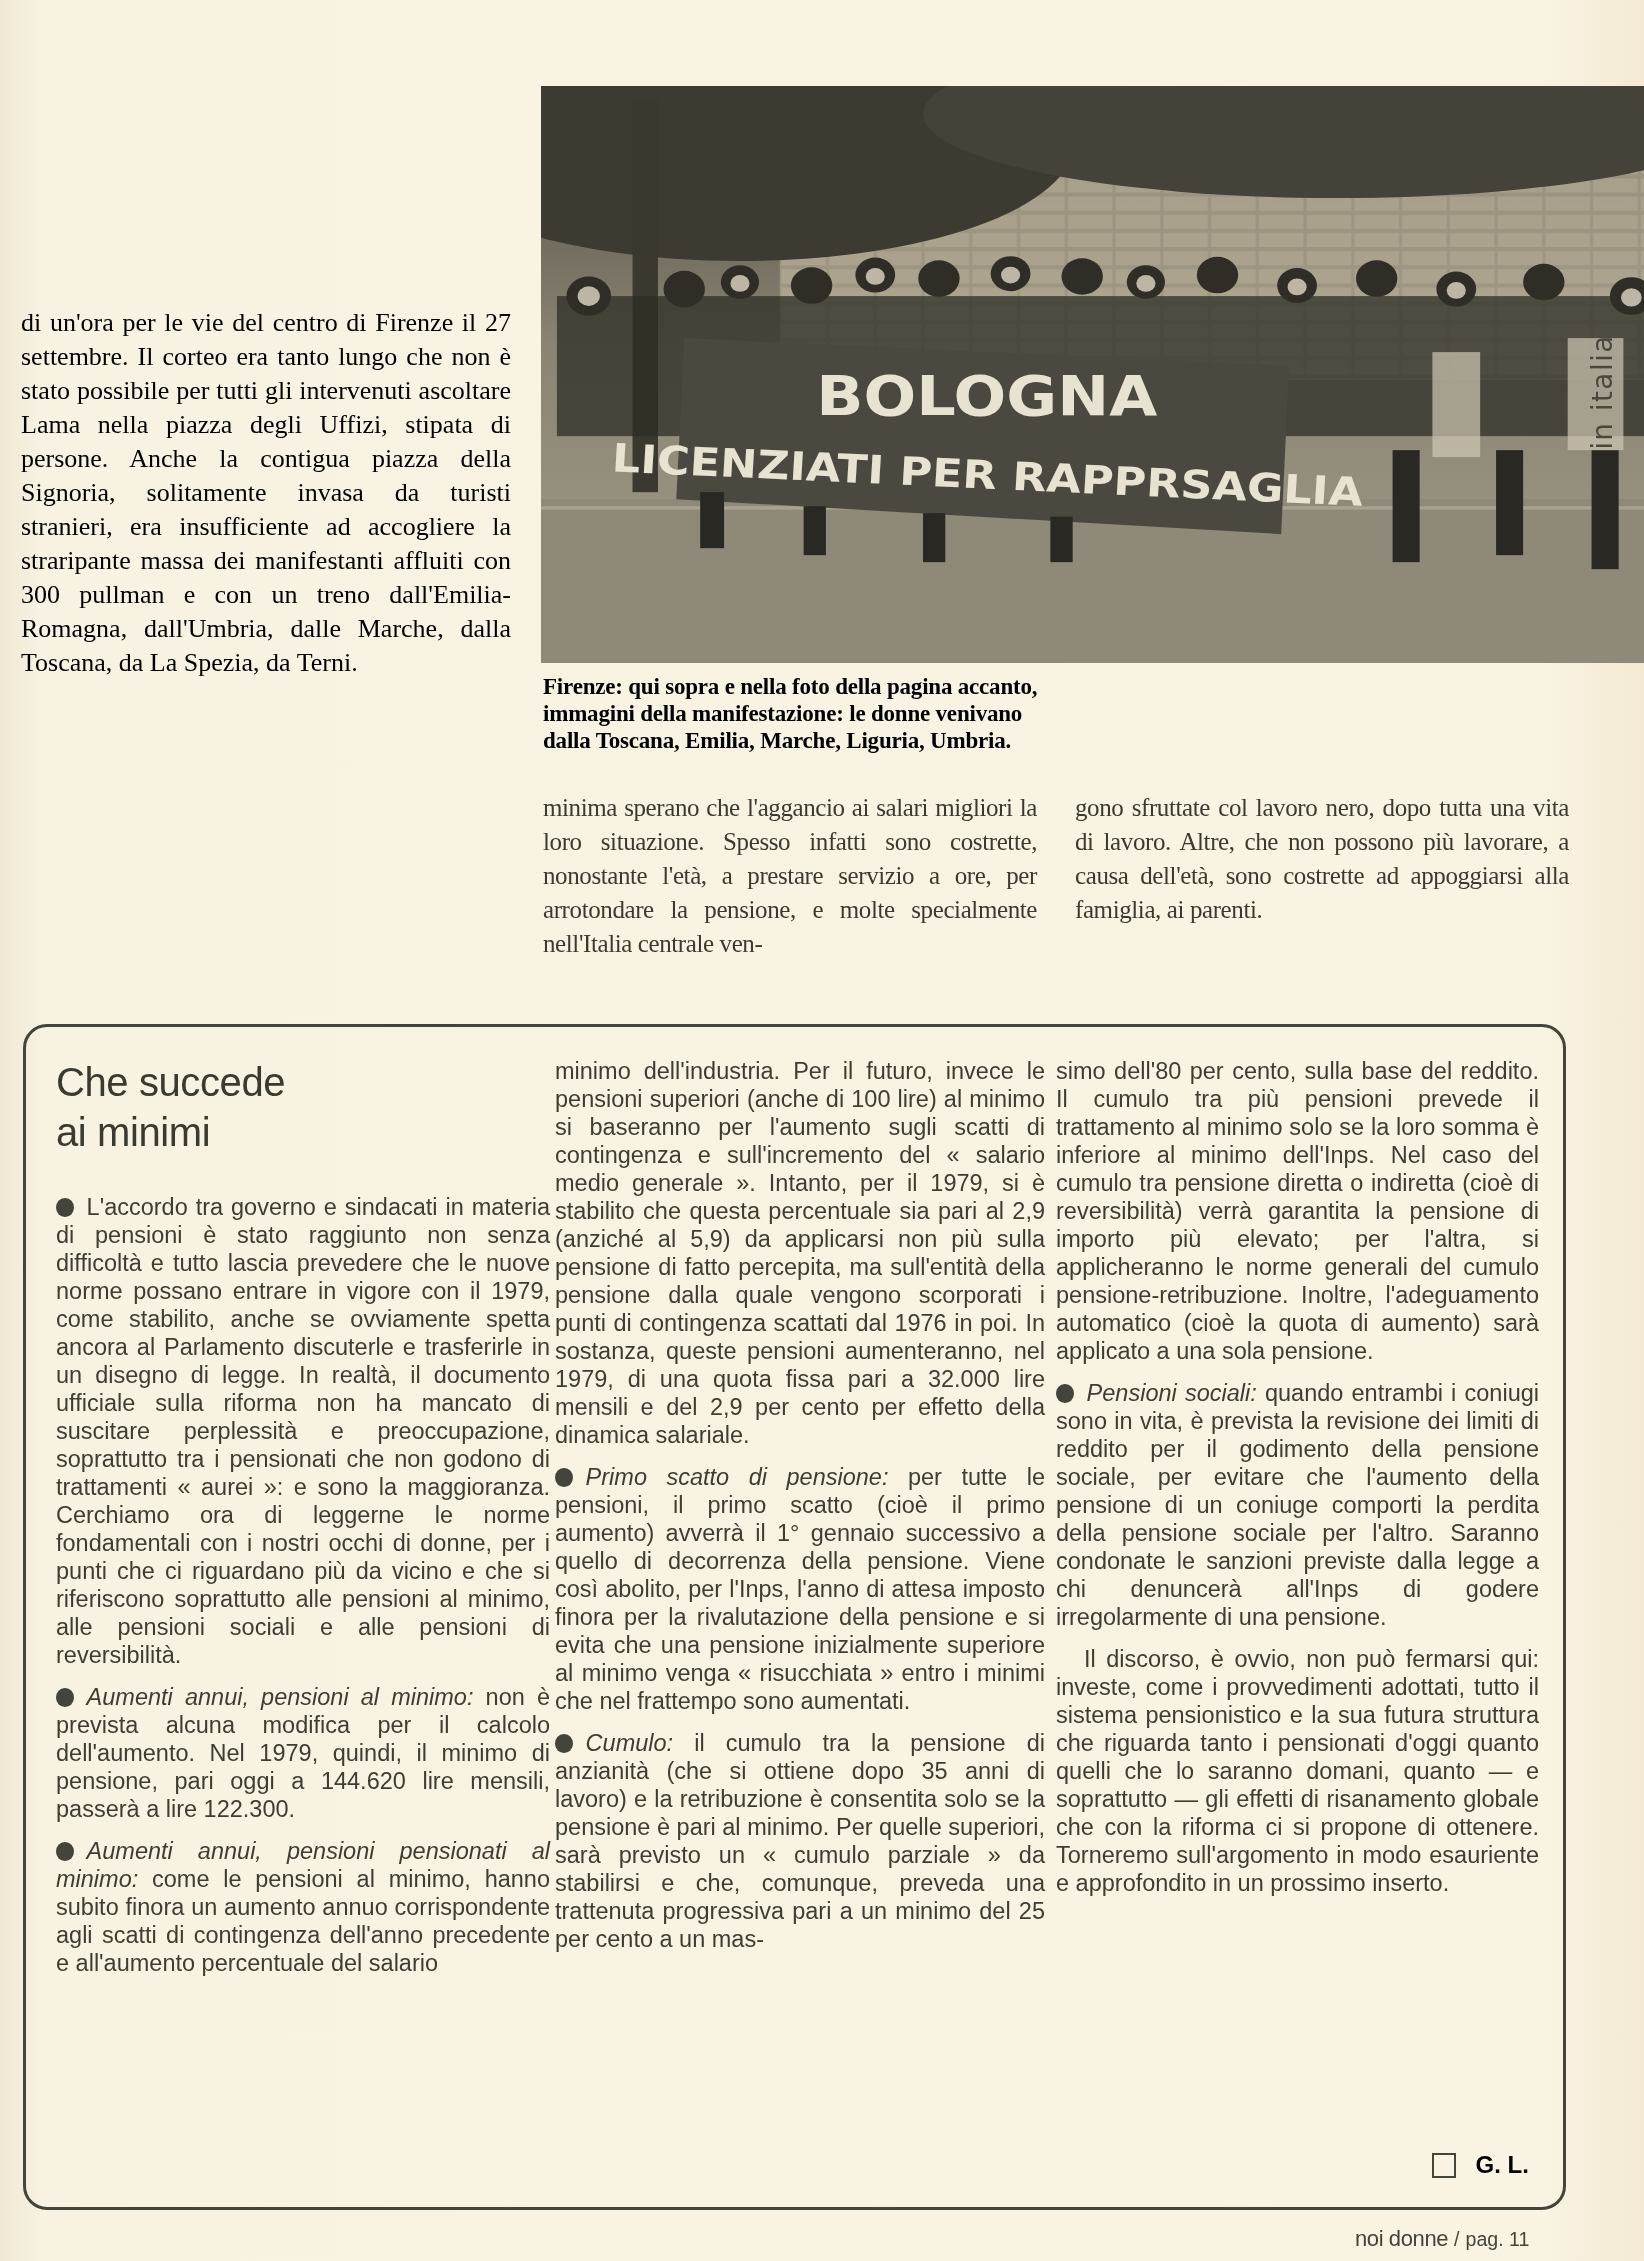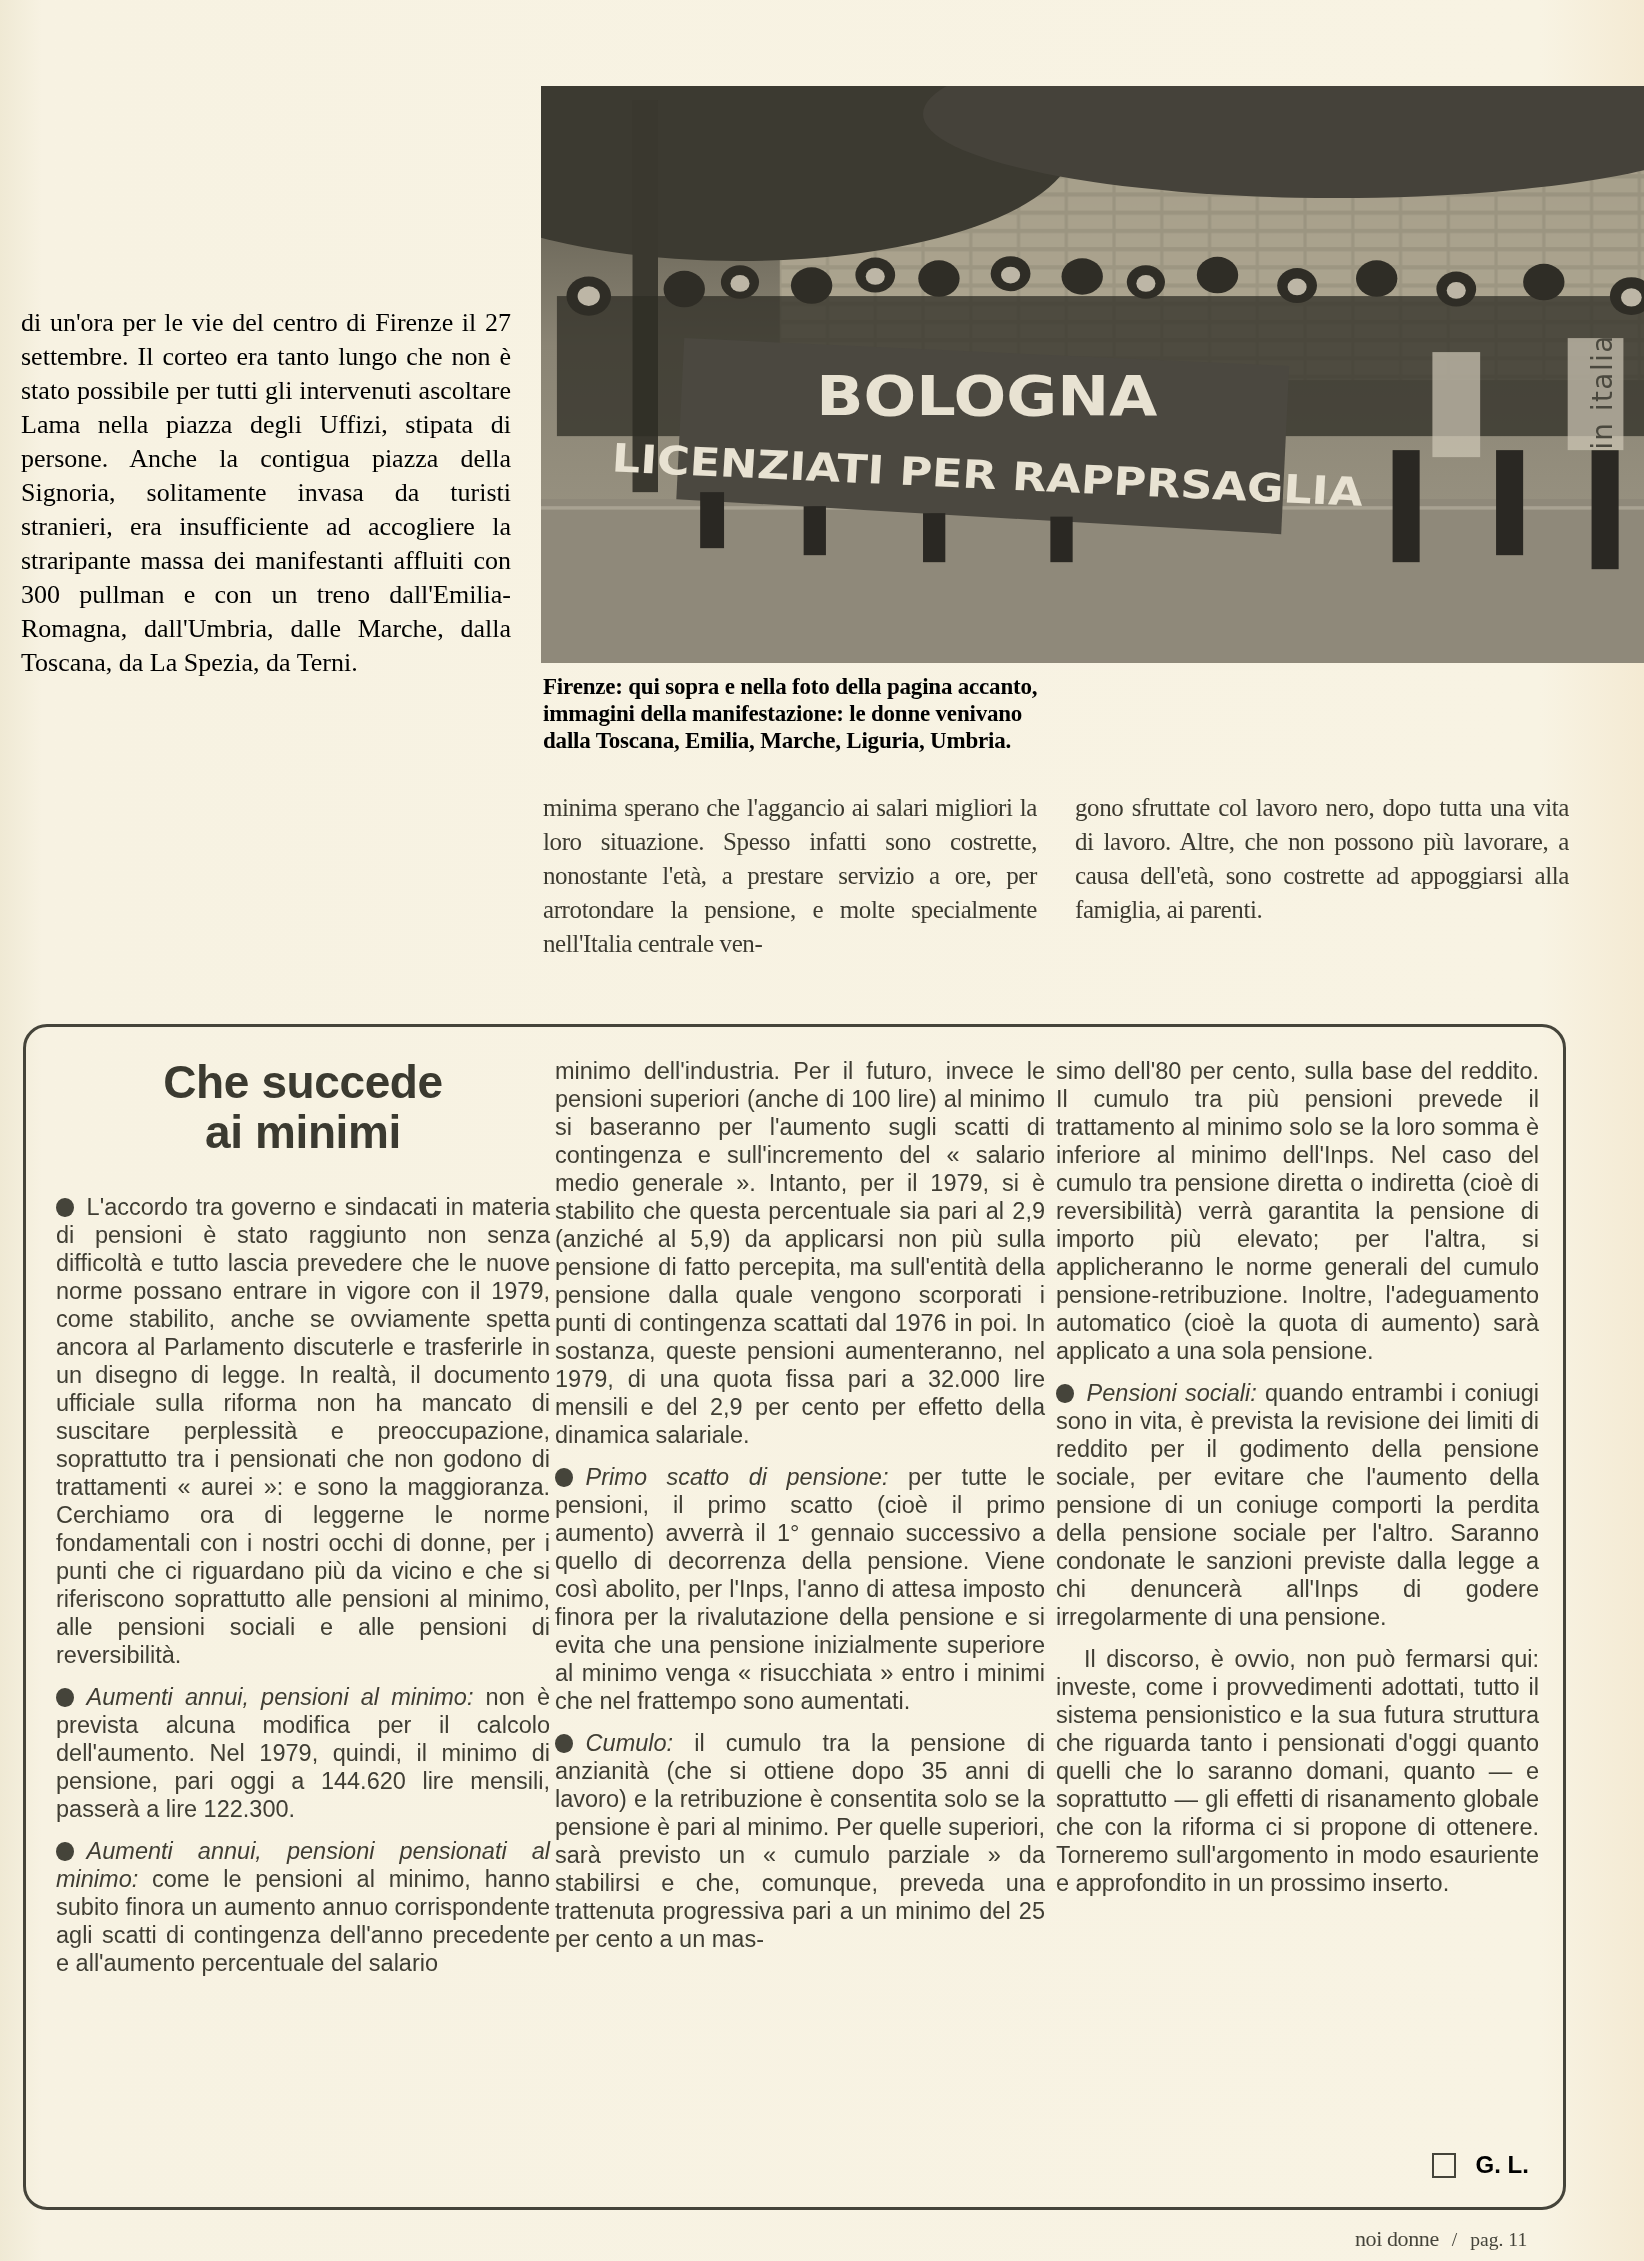--- a/index.html
+++ b/index.html
@@ -62,41 +62,41 @@
     font-family: "Liberation Sans", sans-serif; font-size: 23.5px; line-height: 28px;
     text-align: justify; color: #3f3d33;
   }
   .box-col p { margin: 0; }
   .box-col p.gap { margin-top: 14px; }
   .box-col p.indent { text-indent: 28px; }
   .b1 { left: 56px; }
   .b2 { left: 555px; width: 490px; }
   .b3 { left: 1056px; width: 483px; }
   .box-title {
-    font-family: "Liberation Sans", sans-serif; font-weight: bold;
-    font-size: 46px; line-height: 50px; color: #3b3a30; margin: 0 0 36px 0;
-    text-align: center; letter-spacing: -0.4px;
+    font-family: "Liberation Sans", sans-serif; font-weight: normal;
+    font-size: 40px; line-height: 50px; color: #3b3a30; margin: 0 0 36px 0;
+    text-align: left; letter-spacing: -0.4px;
   }
   .bullet {
     display: inline-block; width: 18px; height: 19.6px; border-radius: 50%;
     background: #45443a; margin-right: 12.6px; vertical-align: -2.1px;
   }
   em { font-style: italic; }
 
   .signature {
     position: absolute; left: 1432px; top: 2151px;
     font-family: "Liberation Sans", sans-serif; font-weight: bold; font-size: 24px; color: #000000;
     display: flex; align-items: center; gap: 20px; text-align: right;
   }
   .sig-box { display: inline-block; width: 19.6px; height: 21px; border: 2.1px solid #45443a; }
 
   .footer {
     position: absolute; left: 1355px; top: 2226px;
-    font-family: Liberation Serif, serif; font-size: 19.6px; color: #45443a;
-    display: flex; gap: 13px; align-items: baseline;
+    font-family: Liberation Sans, sans-serif; font-size: 19.6px; color: #45443a;
+    display: flex; gap: 6px; align-items: baseline;
   }
   .footer .brand { font-size: 22px; letter-spacing: -0.4px; }
 </style>
 </head>
 <body>
 
 <div class="col-top-left">
   <p>di un'ora per le vie del centro di Firenze il 27 settembre. Il corteo era tanto lungo che non è stato possibile per tutti gli intervenuti ascoltare Lama nella piazza degli Uffizi, stipata di persone. Anche la contigua piazza della Signoria, solitamente invasa da turisti stranieri, era insufficiente ad accogliere la straripante massa dei manifestanti affluiti con 300 pullman e con un treno dall'Emilia-Romagna, dall'Umbria, dalle Marche, dalla Toscana, da La Spezia, da Terni.</p>
 </div>
 

